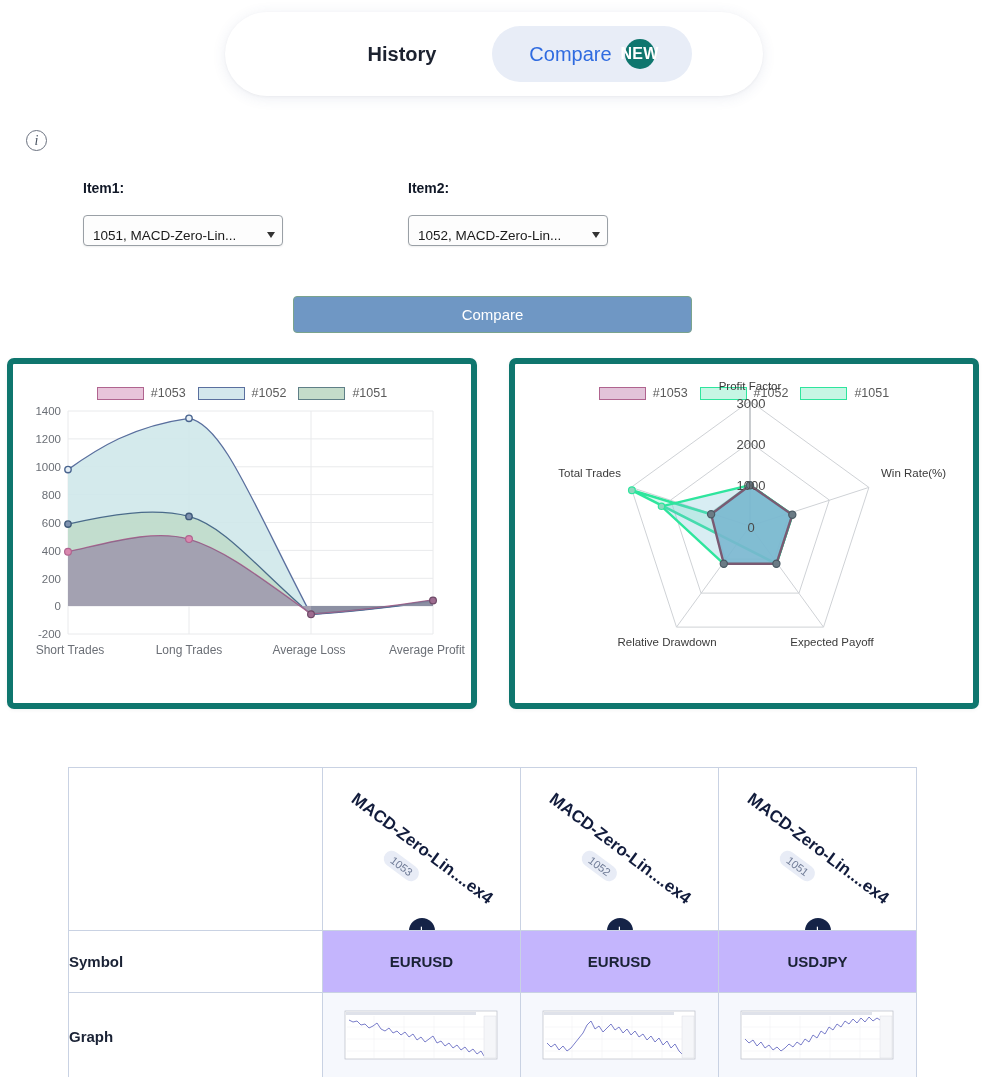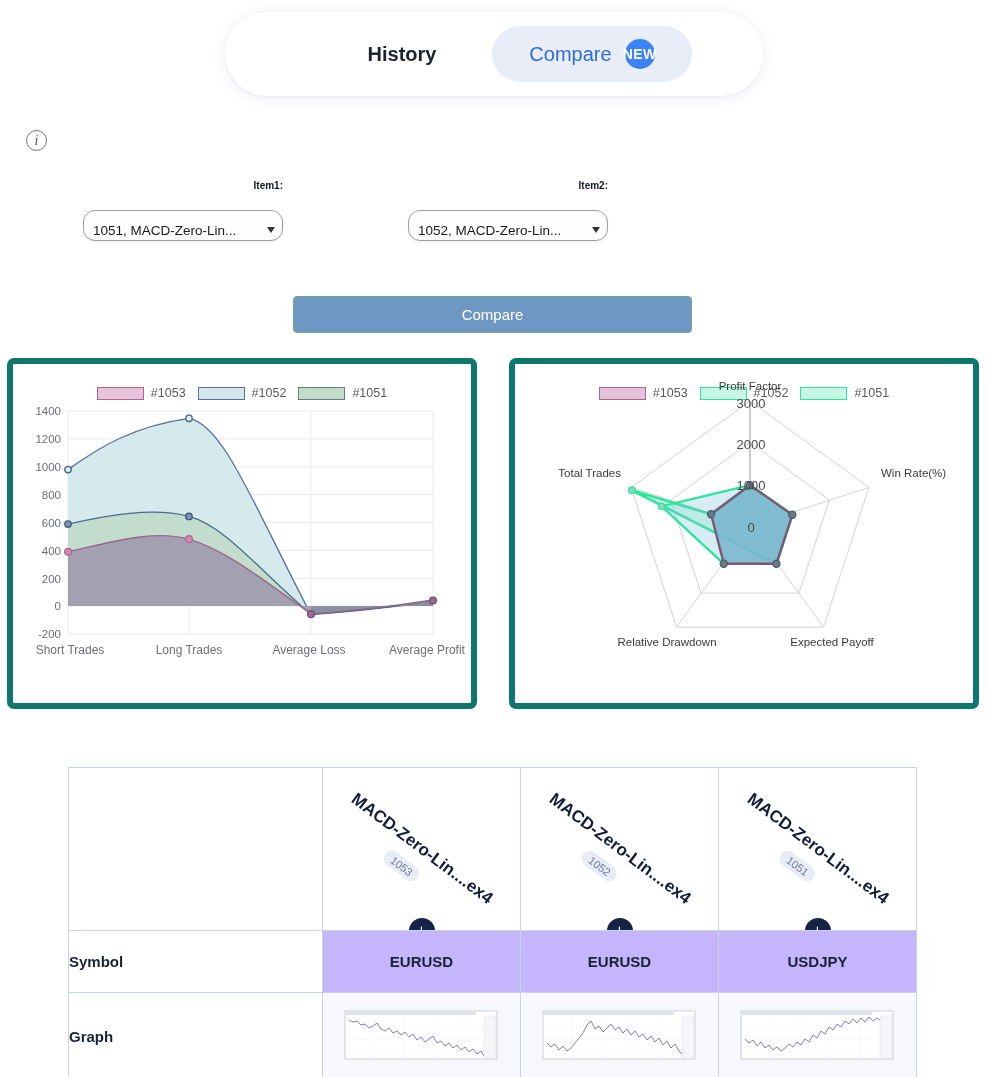--- a/index.html
+++ b/index.html
@@ -33,49 +33,48 @@
     position: absolute; left: 62px; top: 14px; width: 230px;
     color: #1c2230; font-weight: 700;
   }
   .tab-compare {
     position: absolute; left: 267px; top: 14px; width: 200px;
     background: #e8edf7; color: #2f6be0; font-weight: 400;
     gap: 13px;
   }
   .new-badge {
     width: 30px; height: 30px; border-radius: 50%;
-    background: #3b82f6; color: #fff;
-    font-size: 14px; font-weight: bold; letter-spacing: .3px;
+    background: #0f766e; color: #fff;
+    font-size: 16px; font-weight: bold; letter-spacing: .3px;
     display: flex; align-items: center; justify-content: center;
   }
 
   
   .info-icon {
     position: absolute; left: 26px; top: 130px;
     width: 21px; height: 21px; border-radius: 50%;
     border: 1.3px solid #6b7280; color: #4b5563;
     font-family: "Liberation Serif", serif;
     font-size: 14px; font-style: italic;
     display: flex; align-items: center; justify-content: center;
     cursor: pointer;
   }
 
   
   .sel-group { position: absolute; }
   .sel-label {
-    font-size: 10px; font-weight: bold; color: #111827;
+    font-size: 14px; font-weight: bold; color: #111827;
     margin-bottom: 19px;
-    text-align: right;
   }
   .sel-box {
     display: flex; align-items: center; justify-content: space-between;
     height: 31px; padding: 9px 7px 0 9px;
     background: #fdfdfd;
     border: 1px solid #9aa0a6;
-    border-radius: 12px;
+    border-radius: 4px;
     font-size: 13.5px; color: #1a1a1a;
     box-shadow: 0 1px 2px rgba(0,0,0,0.07);
     cursor: pointer; white-space: nowrap;
   }
   .caret {
     width: 0; height: 0; margin-left: 8px;
     border-left: 4.5px solid transparent;
     border-right: 4.5px solid transparent;
     border-top: 6px solid #333;
   }

